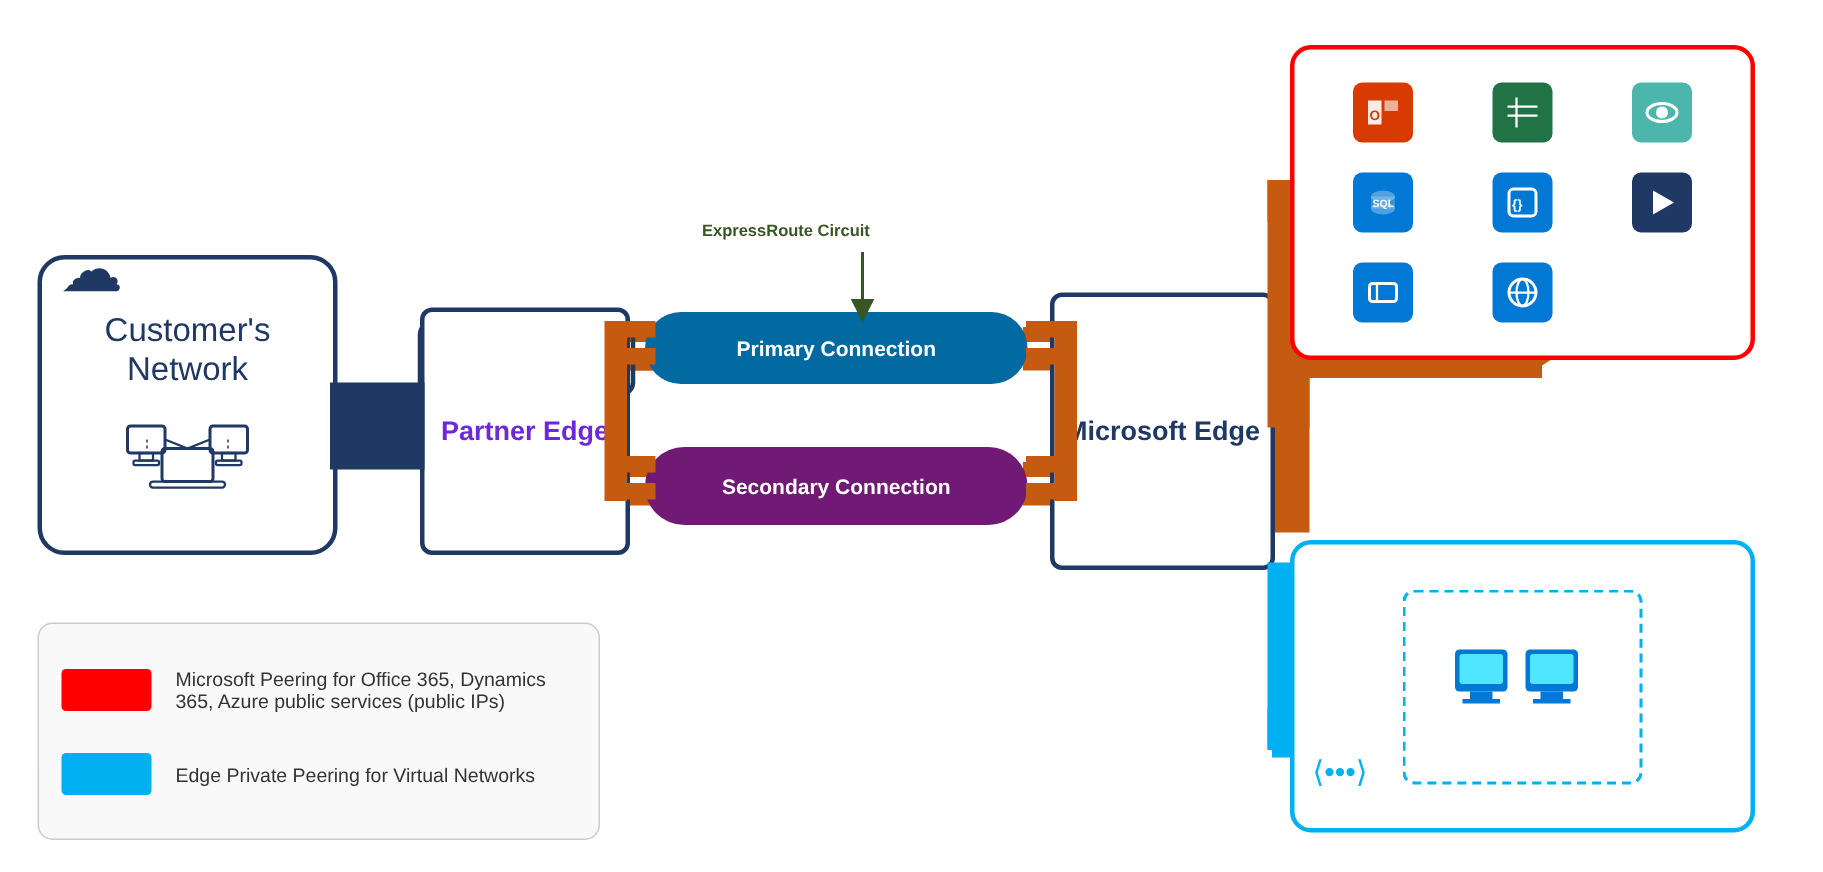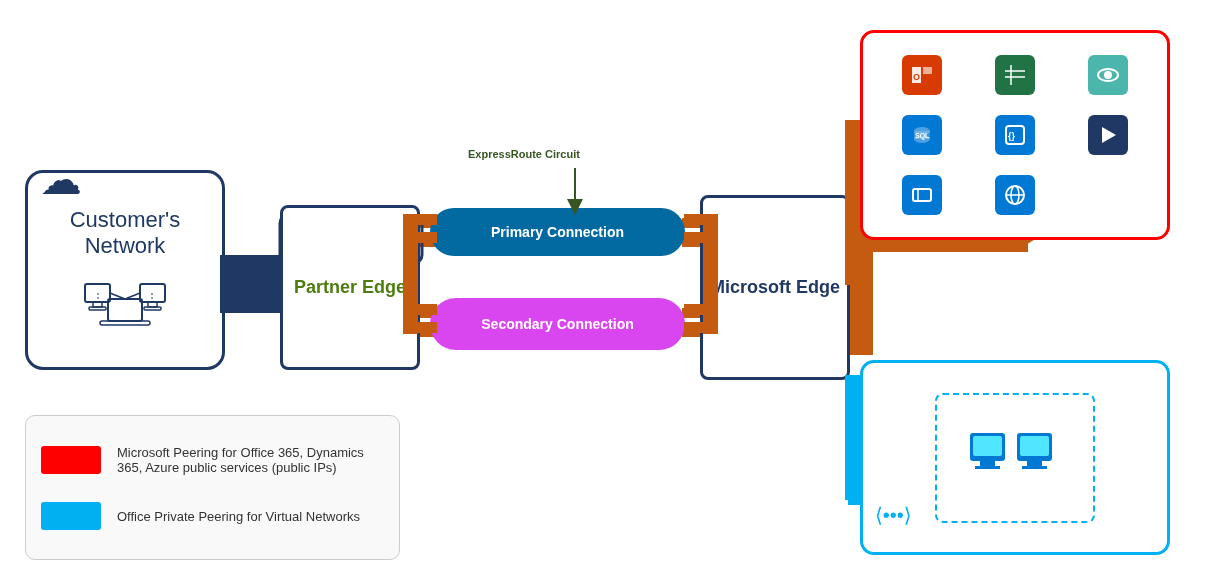--- a/index.html
+++ b/index.html
@@ -61,21 +61,21 @@
       border: 3px solid #1f3864;
       border-radius: 8px;
       display: flex;
       align-items: center;
       justify-content: center;
       background: #fff;
     }
     .partner-box .label {
       font-size: 18px;
       font-weight: bold;
-      color: #4d7c0f;
+      color: #6d28d9;
       text-align: center;
     }
 
     
     .ms-edge-box {
       position: absolute;
       left: 700px;
       top: 195px;
       width: 150px;
       height: 185px;
@@ -122,21 +122,21 @@
       font-weight: bold;
     }
 
     
     .secondary-conn {
       position: absolute;
       left: 430px;
       top: 298px;
       width: 255px;
       height: 52px;
-      background: #d946ef;
+      background: #701a75;
       border-radius: 26px;
       display: flex;
       align-items: center;
       justify-content: center;
     }
     .secondary-conn .conn-label {
       font-size: 14px;
       color: #fff;
       font-weight: bold;
     }
@@ -459,17 +459,17 @@
     <div style="position:absolute;left:12px;bottom:25px;font-size:20px;color:#00b0f0;">⟨•••⟩</div>
   </div>
 
   <div class="legend-box">
     <div class="legend-item">
       <div class="legend-color" style="background:#ff0000;"></div>
       <div class="legend-text">Microsoft Peering for Office 365, Dynamics 365, Azure public services (public IPs)</div>
     </div>
     <div class="legend-item">
       <div class="legend-color" style="background:#00b0f0;"></div>
-      <div class="legend-text">Office Private Peering for Virtual Networks</div>
+      <div class="legend-text">Edge Private Peering for Virtual Networks</div>
     </div>
   </div>
 
 </div>
 
 </body></html>

